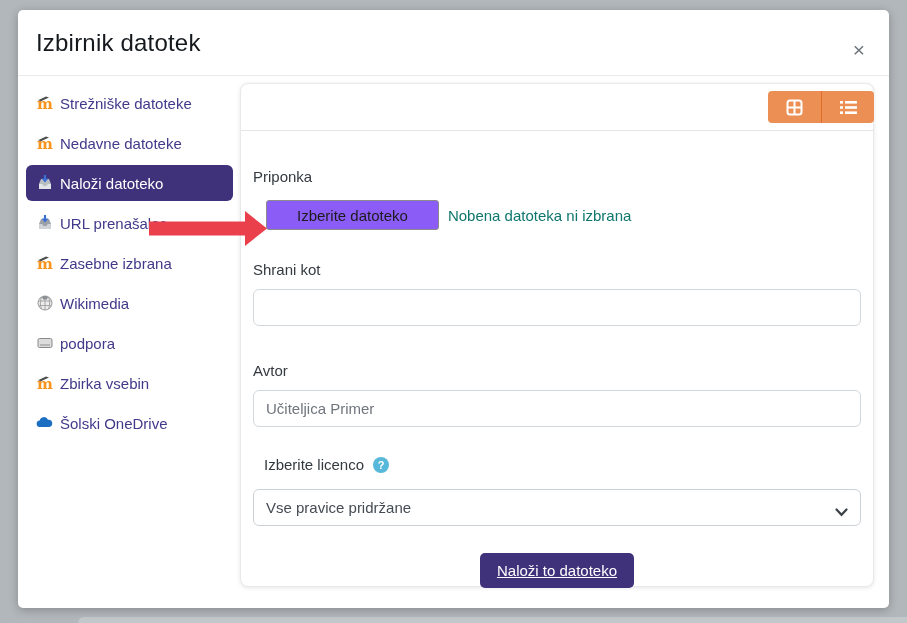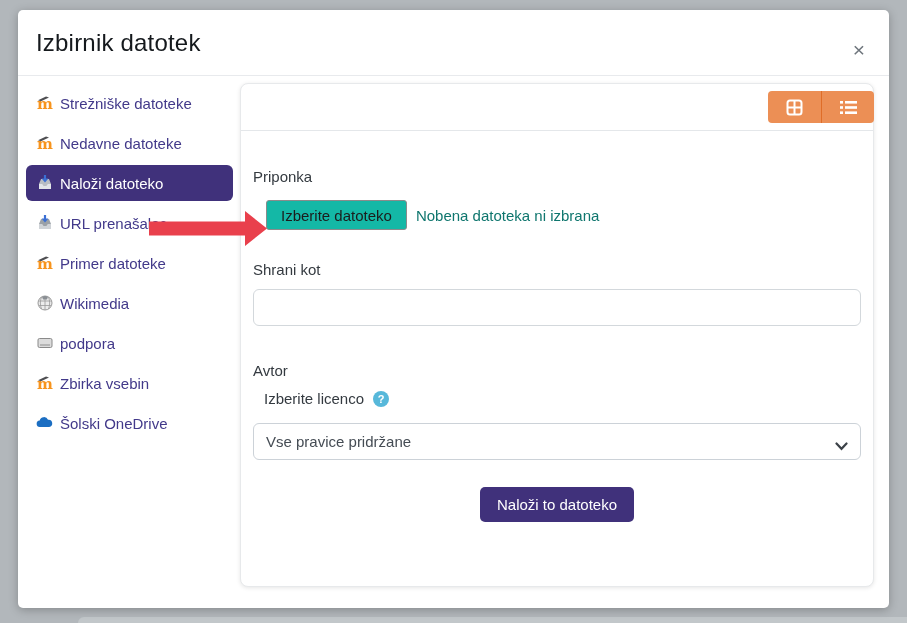--- a/index.html
+++ b/index.html
@@ -57,22 +57,22 @@
   .view-btn{
     width:53px;height:32px;background:#ec8f55;border:none;cursor:pointer;
     display:flex;align-items:center;justify-content:center;padding:0;
   }
   .view-btn + .view-btn{border-left:1px solid #df6d28;}
   .panel-form{padding:37px 12px 0 12px;}
   .fld-label{font-size:15px;color:#343a40;display:block;}
   .lbl-attachment{margin-bottom:15px;}
   .file-row{display:flex;align-items:center;gap:9px;margin:0 0 17px 13px;}
   .file-btn{
-    height:30px;padding:0 14px;font-size:15px;color:#1c1c1c;
-    background:#14b8a6;border:1px solid #8b8b8b;border-radius:3px;cursor:pointer;
+    height:30px;padding:0 30px;font-size:15px;color:#1c1c1c;
+    background:#8b5cf6;border:1px solid #8b8b8b;border-radius:3px;cursor:pointer;
     font-family:"Liberation Sans", sans-serif;
   }
   .file-status{font-size:15px;color:#0f766e;}
   .lbl-saveas{margin-bottom:11px;margin-top:31px;}
   .text-input{
     width:100%;box-sizing:border-box;height:37px;
     border:1px solid #d3d8dc;border-radius:6px;padding:0 12px;
     font-size:15px;color:#495057;background:#fff;outline:none;
     font-family:"Liberation Sans", sans-serif;
   }
@@ -92,20 +92,21 @@
     border:1px solid #ccd2d8;border-radius:6px;padding:0 30px 0 12px;
     font-size:15px;color:#454c54;background:#fff;cursor:pointer;
     font-family:"Liberation Sans", sans-serif;
   }
   .select-chevron{position:absolute;right:13px;top:14px;pointer-events:none;}
   .submit-row{text-align:center;margin-top:27px;}
   .submit-btn{
     background:#40317b;color:#fff;border:none;border-radius:5px;
     font-size:15px;padding:9px 17px;cursor:pointer;
     font-family:"Liberation Sans", sans-serif;
+    text-decoration:underline;
   }
   
   .annotation-arrow{position:absolute;left:149px;top:210px;width:119px;height:37px;z-index:20;pointer-events:none;}
 </style>
 </head>
 <body>
 
 <div class="bottom-strip"></div>
 
 <div class="dialog">
@@ -162,21 +163,21 @@
           <span class="lbl">URL prenašalec</span>
         </li>
 
         <li class="repo-item">
           <span class="icn">
             <svg width="17" height="16" viewBox="0 0 17 16">
                 <text x="1" y="14" font-size="15" font-weight="bold" fill="#f7941d" font-family="DejaVu Serif, serif">m</text>
                 <polygon points="2,5.2 10,1.6 13,2.6 5,6.2" fill="#4f4f52"></polygon>
               </svg>
           </span>
-          <span class="lbl">Primer datoteke</span>
+          <span class="lbl">Zasebne izbrana</span>
         </li>
 
         <li class="repo-item">
           <span class="icn">
             <svg width="16" height="16" viewBox="0 0 16 16">
               <circle cx="8" cy="8" r="7" fill="#ececec" stroke="#9a9a9a" stroke-width="1"></circle>
               <path d="M1.5 6 H14.5 M2 10.5 H14 M8 1 V15 M4.5 2 C3 6,3 10,4.5 14 M11.5 2 C13 6,13 10,11.5 14" stroke="#9a9a9a" stroke-width="0.8" fill="none"></path>
               <path d="M5 1.8 A7 7 0 0 1 11 1.8 L10 4.5 H6 Z" fill="#8a8f94"></path>
             </svg>
           </span>
@@ -245,20 +246,21 @@
 
         <div class="file-row">
           <button class="file-btn">Izberite datoteko</button>
           <span class="file-status">Nobena datoteka ni izbrana</span>
         </div>
 
         <label class="fld-label lbl-saveas">Shrani kot</label>
         <input class="text-input input-saveas" type="text" value="" style="">
 
         <label class="fld-label lbl-author">Avtor</label>
+        <input class="text-input input-author" type="text" value="Učiteljica Primer" style="">
 
         <div class="license-row">
           <label class="fld-label">Izberite licenco</label>
           <span class="help-icon">?</span>
         </div>
 
         <div class="select-wrap">
           <select class="license-select">
             <option>Vse pravice pridržane</option>
           </select>

